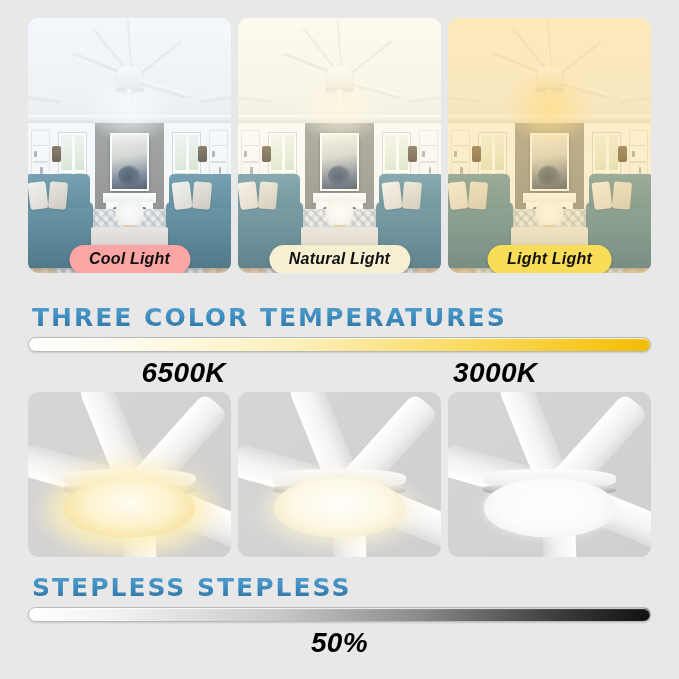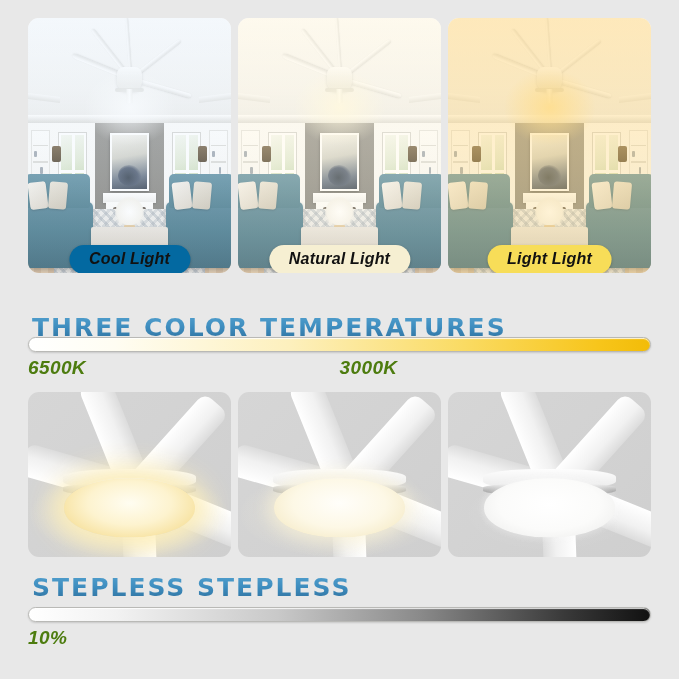--- a/index.html
+++ b/index.html
@@ -240,21 +240,21 @@
     font-size:25px; font-weight:bold;
     letter-spacing:2.0px;
     font-stretch:expanded;
     color:#3d8cbe;
     background:linear-gradient(180deg,#55a3d0 0%,#3d8cbe 50%,#2f6f9b 100%);
     -webkit-background-clip:text; background-clip:text;
     -webkit-text-fill-color:transparent;
     font-family:"DejaVu Sans", sans-serif;
     white-space:nowrap;
   }
-  #heading-temps { left:32px; top:303px;margin-top:10px; }
+  #heading-temps { left:32px; top:303px; }
   #heading-dim   { left:32px; top:573px; }
 
   
   .bar {
     position:absolute; left:28px; width:623px; height:15px;
     border-radius:8px;
     border:1px solid #b9b9b6;
     box-shadow:inset 0 1px 1px rgba(255,255,255,.85),
                0 1px 2px rgba(0,0,0,.14);
   }
@@ -264,23 +264,23 @@
   #bar-dim { top:607px;
     background:linear-gradient(90deg,#ffffff 0%,#f2f2f2 14%,#c9c9c9 40%,#8a8a8a 63%,#3a3a3a 86%,#111111 100%);
   }
 
   
   .labels {
     position:absolute; left:28px; width:623px;
     display:flex;
   }
   .labels > div {
-    flex:1 1 0; 
-    font-size:19px; font-weight:bold; font-style:italic;
-    color:#4d7c0f; letter-spacing:.4px;
+    flex:1 1 0; text-align:center;
+    font-size:28px; font-weight:bold; font-style:italic;
+    color:#000000; letter-spacing:.4px;
   }
   #labels-temp { top:357px; }
   #labels-dim  { top:627px; }
 
   
   .fan-row {
     position:absolute; left:28px; top:392px;
     width:623px; height:165px;
     display:flex; gap:7px;
   }
@@ -412,21 +412,21 @@
           <div class="blade b3"></div>
         <div class="blade b4"></div>
           <div class="blade b5"></div>
         <div class="hub"></div>
           <div class="hub-band"></div>
           <div class="downrod"></div>
       </div>
       <div class="glow glow-cool"></div>
       <div class="cast cast-cool"></div>
     </div>
-    <div class="badge" style="background:#0369a1">Cool Light</div>
+    <div class="badge" style="background:#fca5a5">Cool Light</div>
   </div>
 
   <div class="room-card">
     <div class="scene">
       <div class="ceiling"></div>
         <div class="crown"></div>
       <div class="crown-l"></div>
         <div class="crown-r"></div>
       <div class="wall"></div>
       <div class="chimney"></div>
@@ -635,14 +635,14 @@
     </div>
   </div>
 
 </div>
 
 <div class="heading" id="heading-dim">STEPLESS  STEPLESS</div>
 
 <div class="bar" id="bar-dim"></div>
 
 <div class="labels" id="labels-dim">
-  <div>10%</div>
+  <div>50%</div>
 </div>
 
 </body></html>

